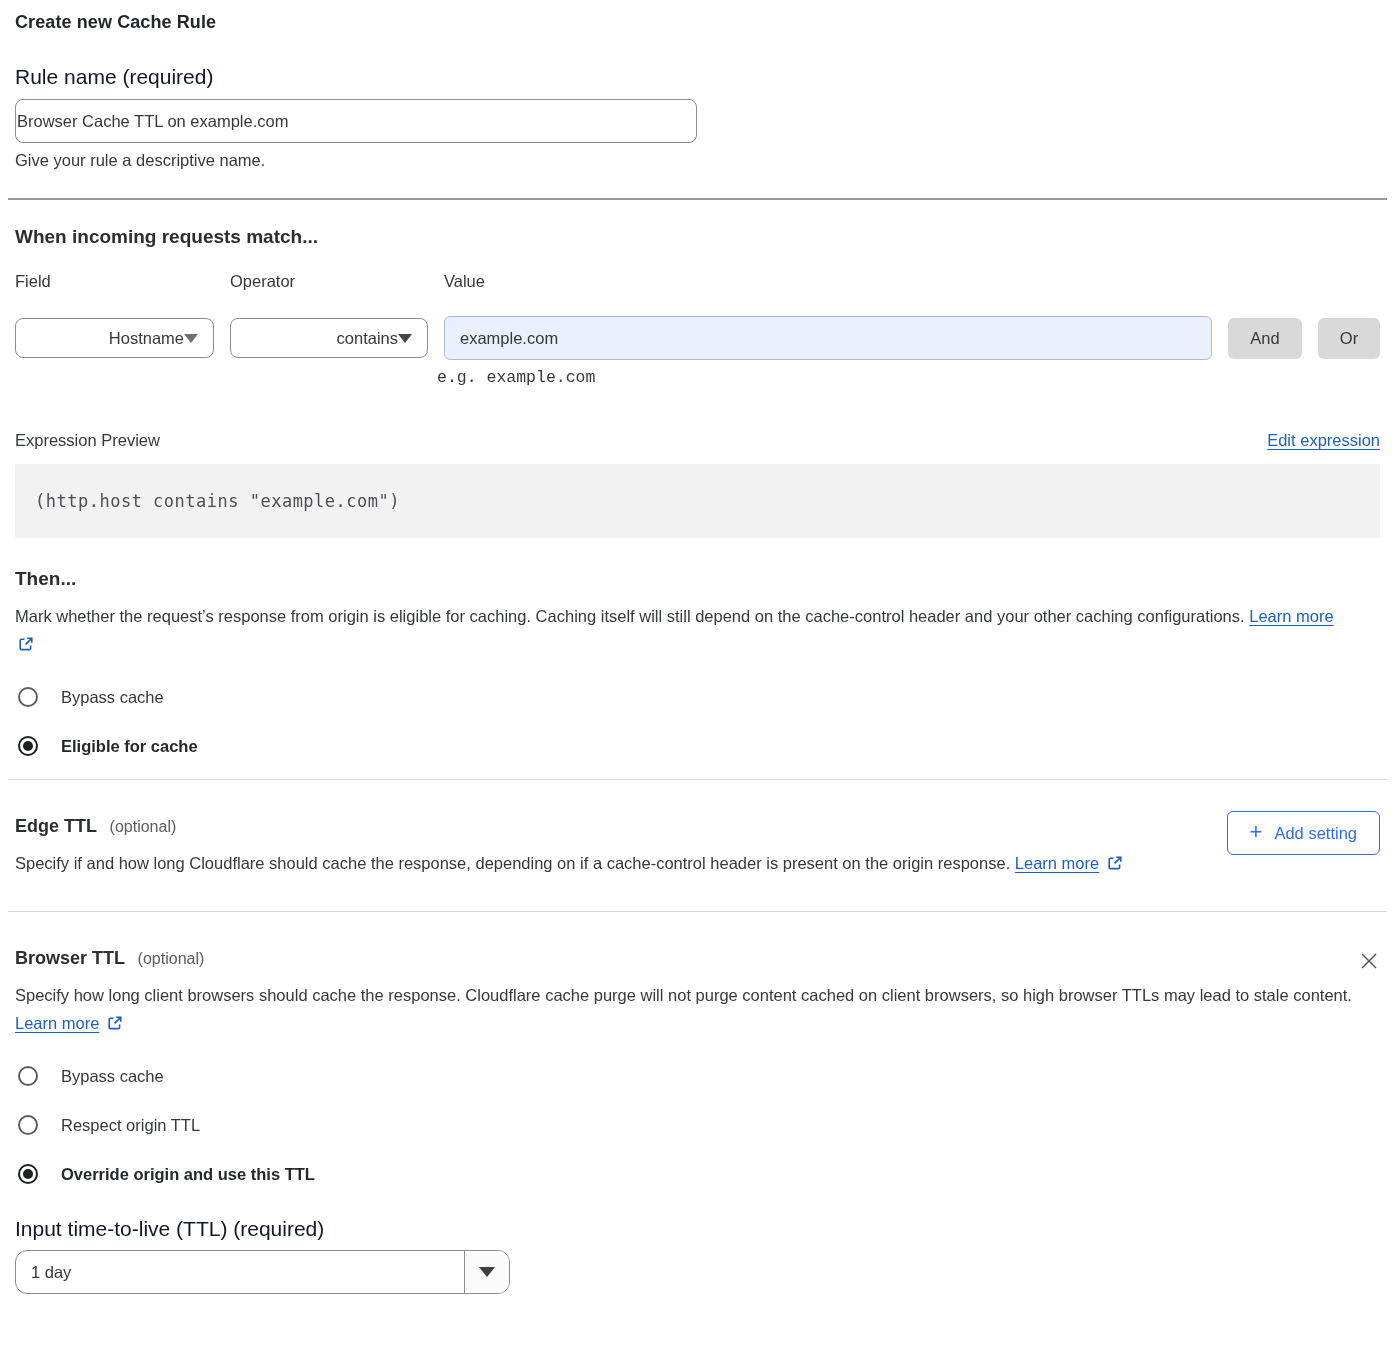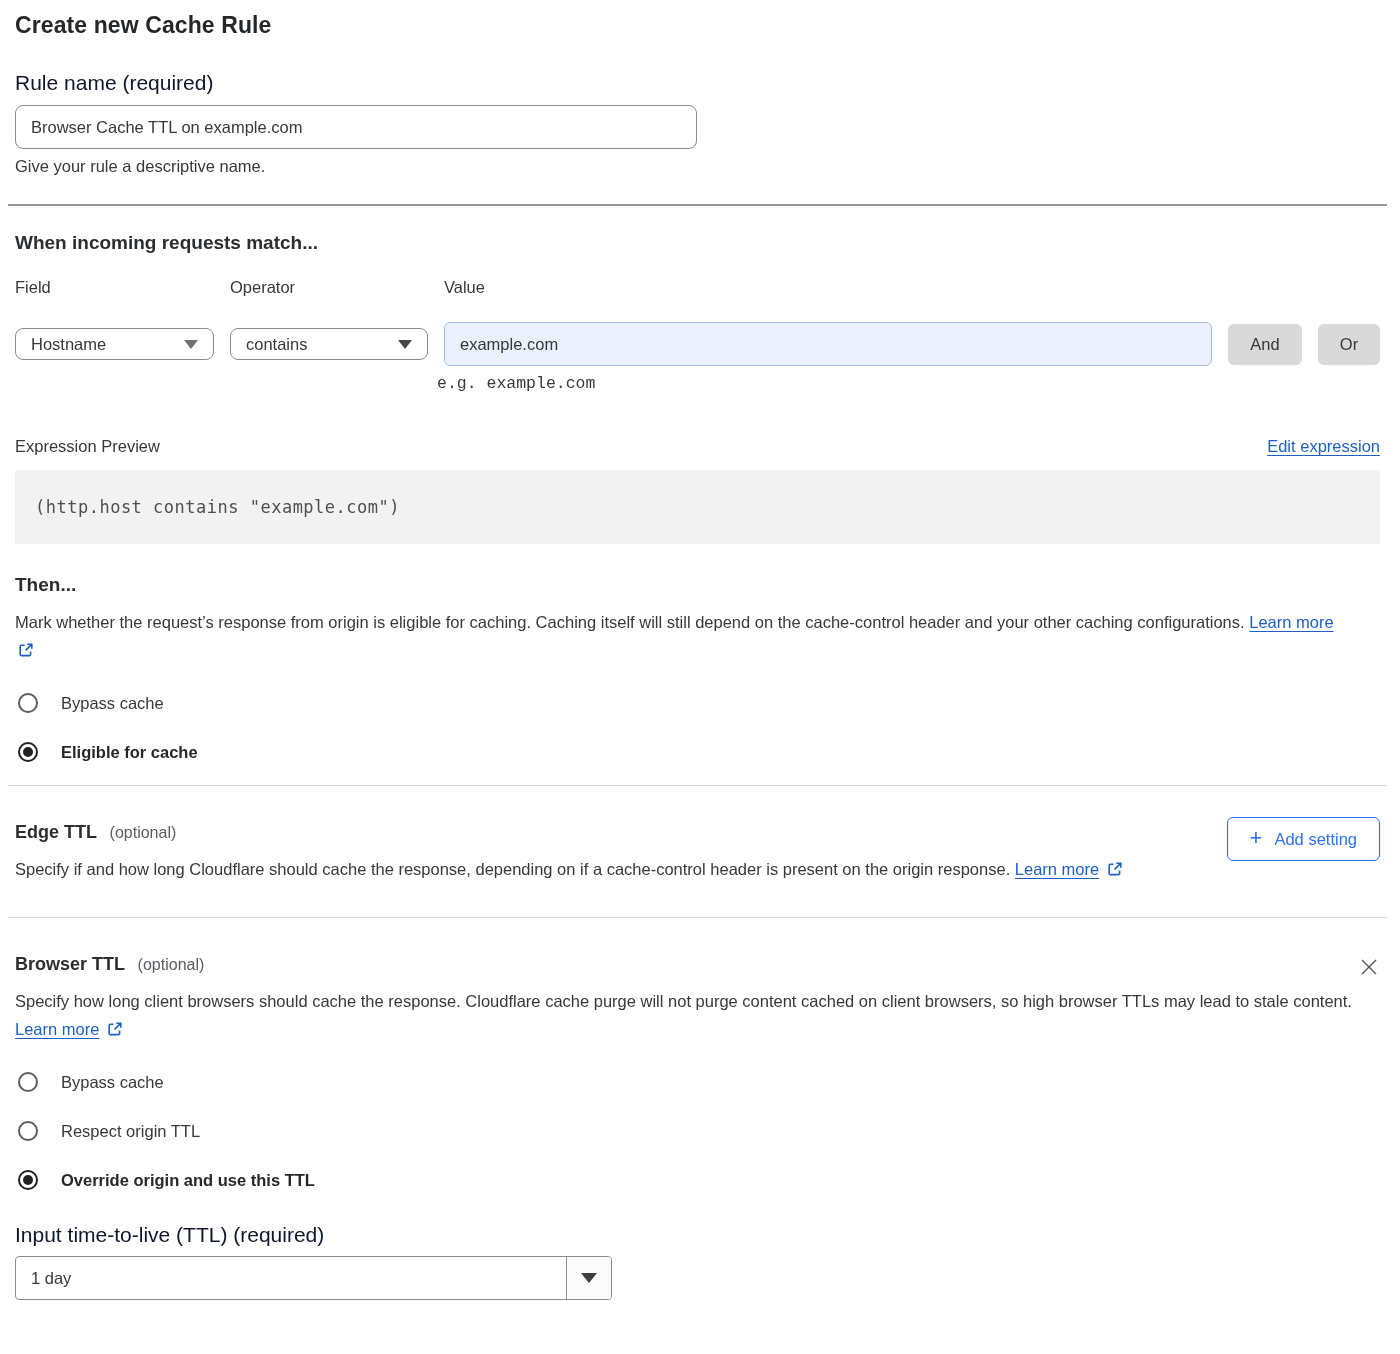--- a/index.html
+++ b/index.html
@@ -7,39 +7,39 @@
   body {
     width: 1400px;
     min-height: 1354px;
     font-family: "Liberation Sans", "DejaVu Sans", sans-serif;
     color: #36393a;
     font-size: 16.5px;
   }
   .container { padding: 12px 20px 30px 15px; }
 
   h1.page-title {
-    font-size: 23px;
+    font-size: 18px;
     font-weight: 700;
     color: #25282b;
     letter-spacing: .1px;
   }
 
   .field-label {
     display: block;
     font-size: 21px;
     color: #0f172a;
   }
 
   .text-input {
     display: block;
     width: 682px;
     height: 44px;
     border: 1px solid #8c8c8c;
     border-radius: 8px;
-    padding: 0 15px;
+    padding: 0 1px;
     font-family: inherit;
     font-size: 16.5px;
     color: #36393a;
     background: #fff;
     outline: none;
   }
   .helper { font-size: 16.5px; color: #36393a; }
 
   .divider-strong {
     border: none;
@@ -63,27 +63,27 @@
     display: grid;
     grid-template-columns: 199px 198px 1fr 74px 62px;
     column-gap: 13px;
     width: 1365px;
     align-items: center;
     gap: 16px;
   }
   .match-grid .col-label { font-size: 16.5px; margin-bottom: 9px; align-self: end; }
 
   .select-control {
-    height: 32px;
+    height: 40px;
     background: #fff;
     border: 1px solid #8c8c8c;
     border-radius: 8px;
     display: flex;
     align-items: center;
-    justify-content: space-between;
+    justify-content: flex-end;
     padding: 0 15px;
     cursor: pointer;
     user-select: none;
   }
   .select-control .caret {
     width: 0; height: 0;
     border-left: 7px solid transparent;
     border-right: 7px solid transparent;
     border-top: 9px solid #44474a;
   }
@@ -209,24 +209,24 @@
   .close-btn {
     background: none;
     border: none;
     cursor: pointer;
     padding: 2px;
     margin-top: 2px;
   }
 
   .ttl-select {
     margin-top: 9px;
-    width: 597px;
+    width: 495px;
     height: 44px;
     border: 1px solid #8c8c8c;
-    border-radius: 4px;
+    border-radius: 12px;
     background: #fff;
     display: flex;
     align-items: stretch;
     overflow: hidden;
     cursor: pointer;
     user-select: none;
   }
   .ttl-select .ttl-value { flex: 1; display: flex; align-items: center; padding: 0 15px; }
   .ttl-select .ttl-arrow {
     width: 45px;

